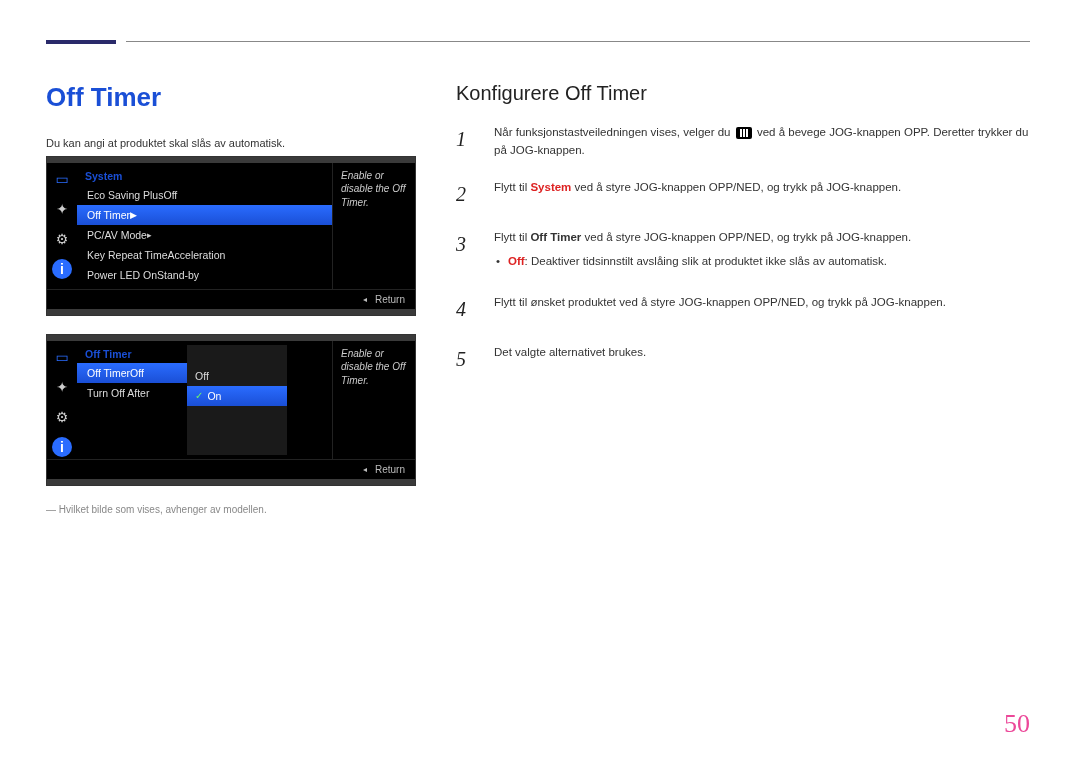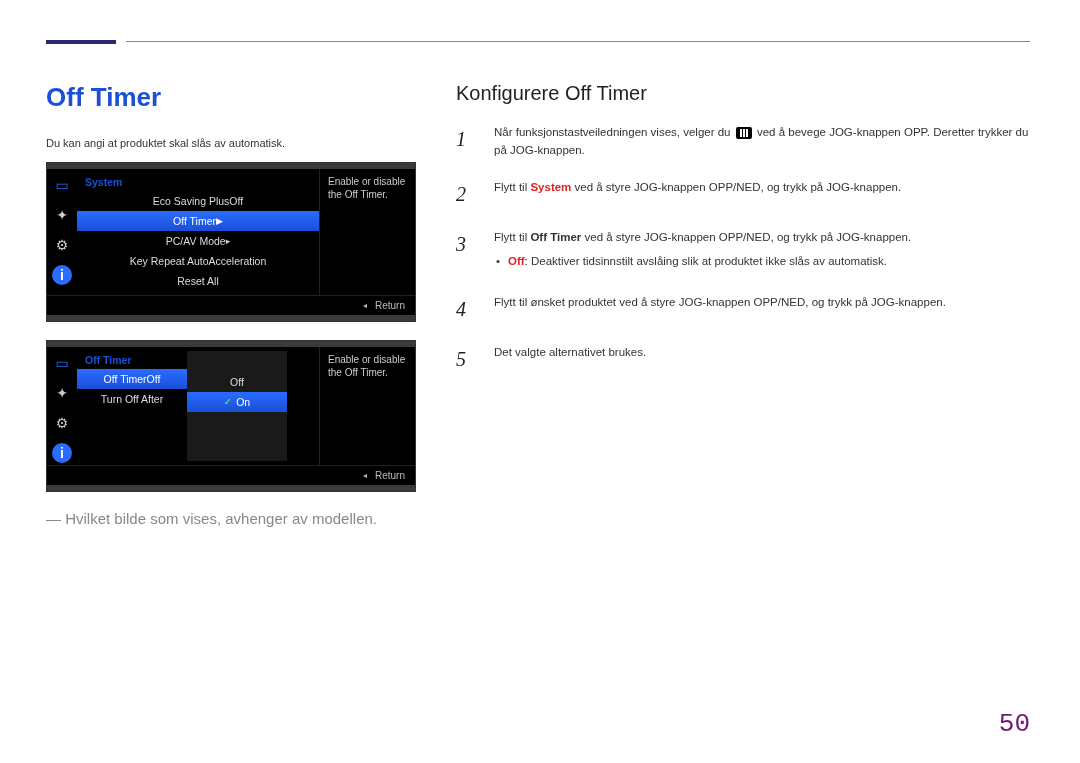--- a/index.html
+++ b/index.html
@@ -44,21 +44,21 @@
   }
   h2.sub-title {
     color: #222;
     font-size: 20px;
     font-weight: 400;
     margin-bottom: 18px;
   }
   .intro {
     font-size: 11px;
     color: #333;
-    margin-bottom: 10px;
+    margin-bottom: 4px;
     line-height: 1.5;
   }
 
   
   .osd {
     width: 370px;
     background: #000;
     color: #ddd;
     font-size: 10.5px;
     border: 1px solid #333;
@@ -90,39 +90,40 @@
     position: relative;
   }
   .osd-header {
     color: #1a4fd6;
     font-weight: 600;
     padding: 3px 8px;
     font-size: 10.5px;
   }
   .osd-row {
     display: flex;
-    justify-content: center;
+    justify-content: flex-start;
     align-items: center;
     padding: 4px 10px;
     color: #ddd;
   }
   .osd-row.sel {
     background: linear-gradient(#2a6cff,#1a4fd6);
     color: #fff;
   }
   .osd-row .arr { font-size: 9px; color: #fff; }
   .osd-row .arr2 { font-size: 9px; color: #ccc; }
 
   .osd-help {
-    width: 96px;
+    width: 83px;
     padding: 6px 8px;
     color: #ccc;
     font-size: 10px;
     line-height: 1.35;
     border-left: 1px solid #222;
+    font-style: italic;
   }
   .osd-foot {
     display: flex;
     justify-content: flex-end;
     align-items: center;
     gap: 8px;
     padding: 4px 10px;
     color: #bbb;
     font-size: 10px;
     border-top: 1px solid #222;
@@ -134,21 +135,21 @@
   .osd-col-b { flex: 0 0 100px; background:#1a1a1a; }
   .osd-col-b .osd-row { padding:4px 8px; }
   .osd-col-b .osd-row.selon {
     background: linear-gradient(#2a6cff,#1a4fd6);
     color:#fff;
   }
   .chk { color:#6cf56c; margin-right:4px; font-size:10px; }
   .osd-sub .filler { flex:1; min-height:110px; }
 
   .footnote {
-    color: #888; font-size: 15px; margin-top: 18px;
+    color: #888; font-size: 10px; margin-top: 18px;
   }
 
   
   .steps { list-style: none; }
   .steps > li {
     display: flex;
     gap: 14px;
     margin-bottom: 18px;
     font-size: 11.5px;
     color: #333;
@@ -185,22 +186,22 @@
 
   .bullets { list-style:none; margin-top:6px; }
   .bullets li { position:relative; padding-left:14px; margin-bottom:4px; }
   .bullets li::before { content:"•"; position:absolute; left:2px; color:#333; }
 
   .page-num {
     position: absolute;
     bottom: 24px;
     right: 50px;
     font-size: 26px;
-    color: #701a75;
-    font-family: Liberation Mono, monospace;
+    color: #ec4899;
+    font-family: Liberation Serif, serif;
   }
 </style>
 </head>
 <body>
 
 <div class="page">
   <div class="rule-top">
     <div class="bar"></div>
       <div class="line"></div>
   </div>
@@ -228,26 +229,26 @@
               </div>
               <div class="osd-row sel">
                 <span>Off Timer</span>
                 <span class="arr">▶</span>
               </div>
               <div class="osd-row">
                 <span>PC/AV Mode</span>
                 <span class="arr2">▸</span>
               </div>
               <div class="osd-row">
-                <span>Key Repeat Auto</span>
+                <span>Key Repeat Time</span>
                 <span>Acceleration</span>
               </div>
               <div class="osd-row">
-                <span>Reset All</span>
-                <span></span>
+                <span>Power LED On</span>
+                <span>Stand-by</span>
               </div>
             </div>
           <div class="osd-help">Enable or disable the Off Timer.</div>
         </div>
         <div class="osd-foot">
           <span class="tri">◂</span>
           <span>Return</span>
         </div>
         <div class="osd-bar"></div>
       </div>

